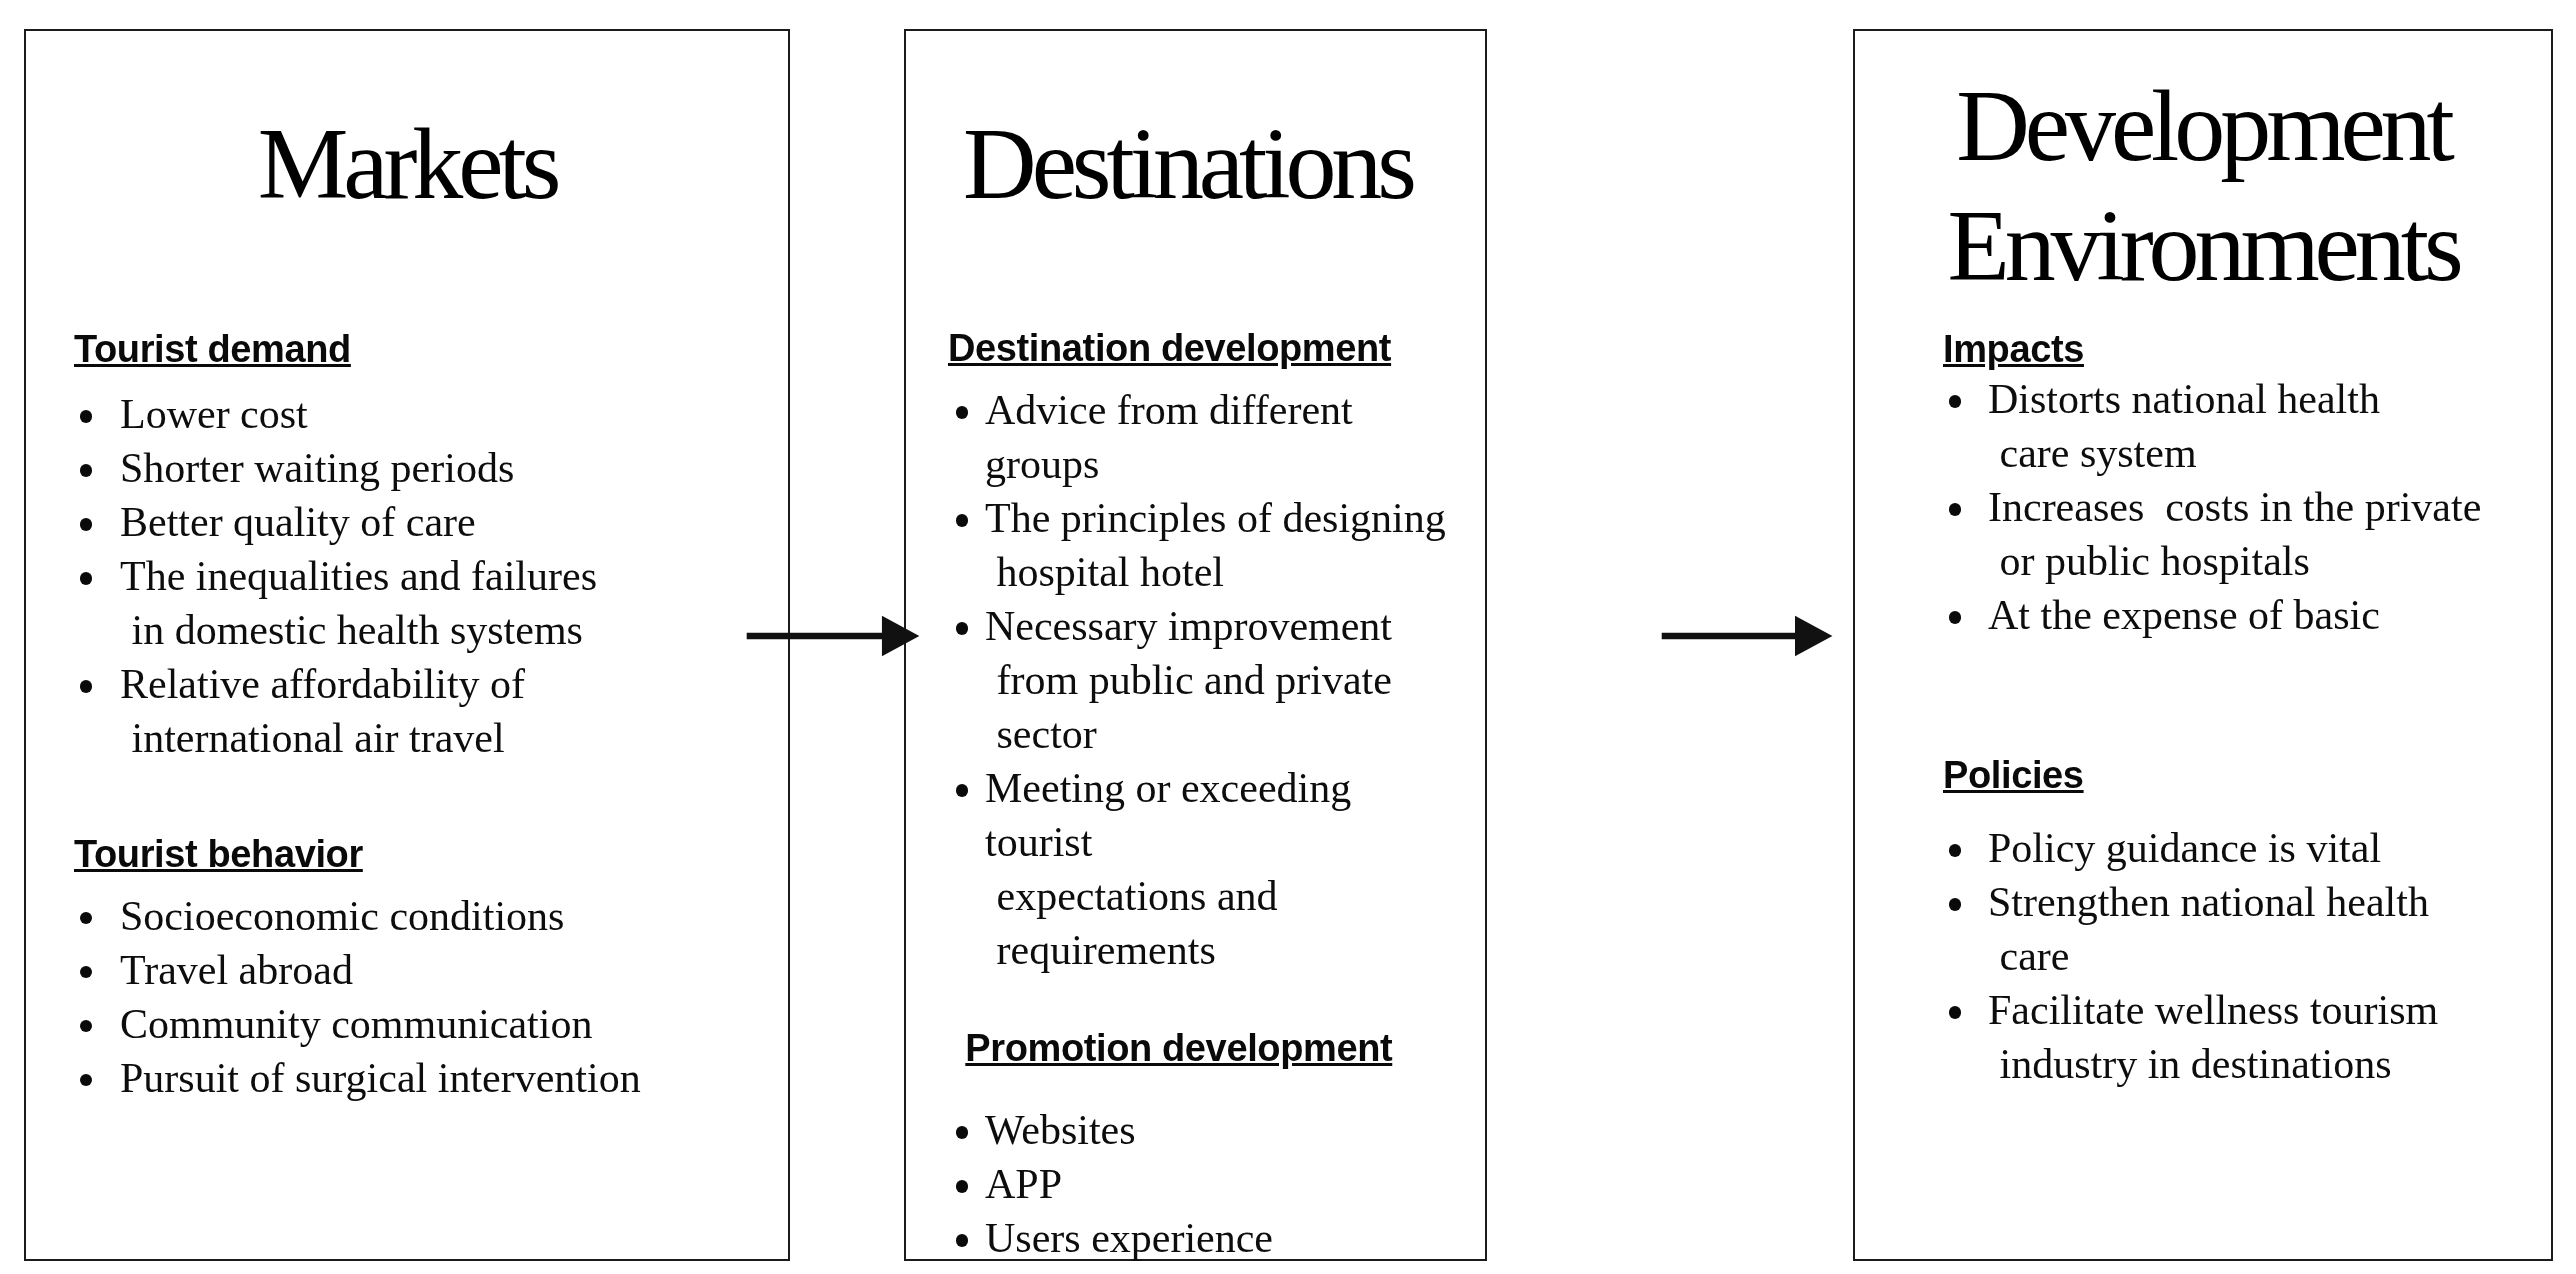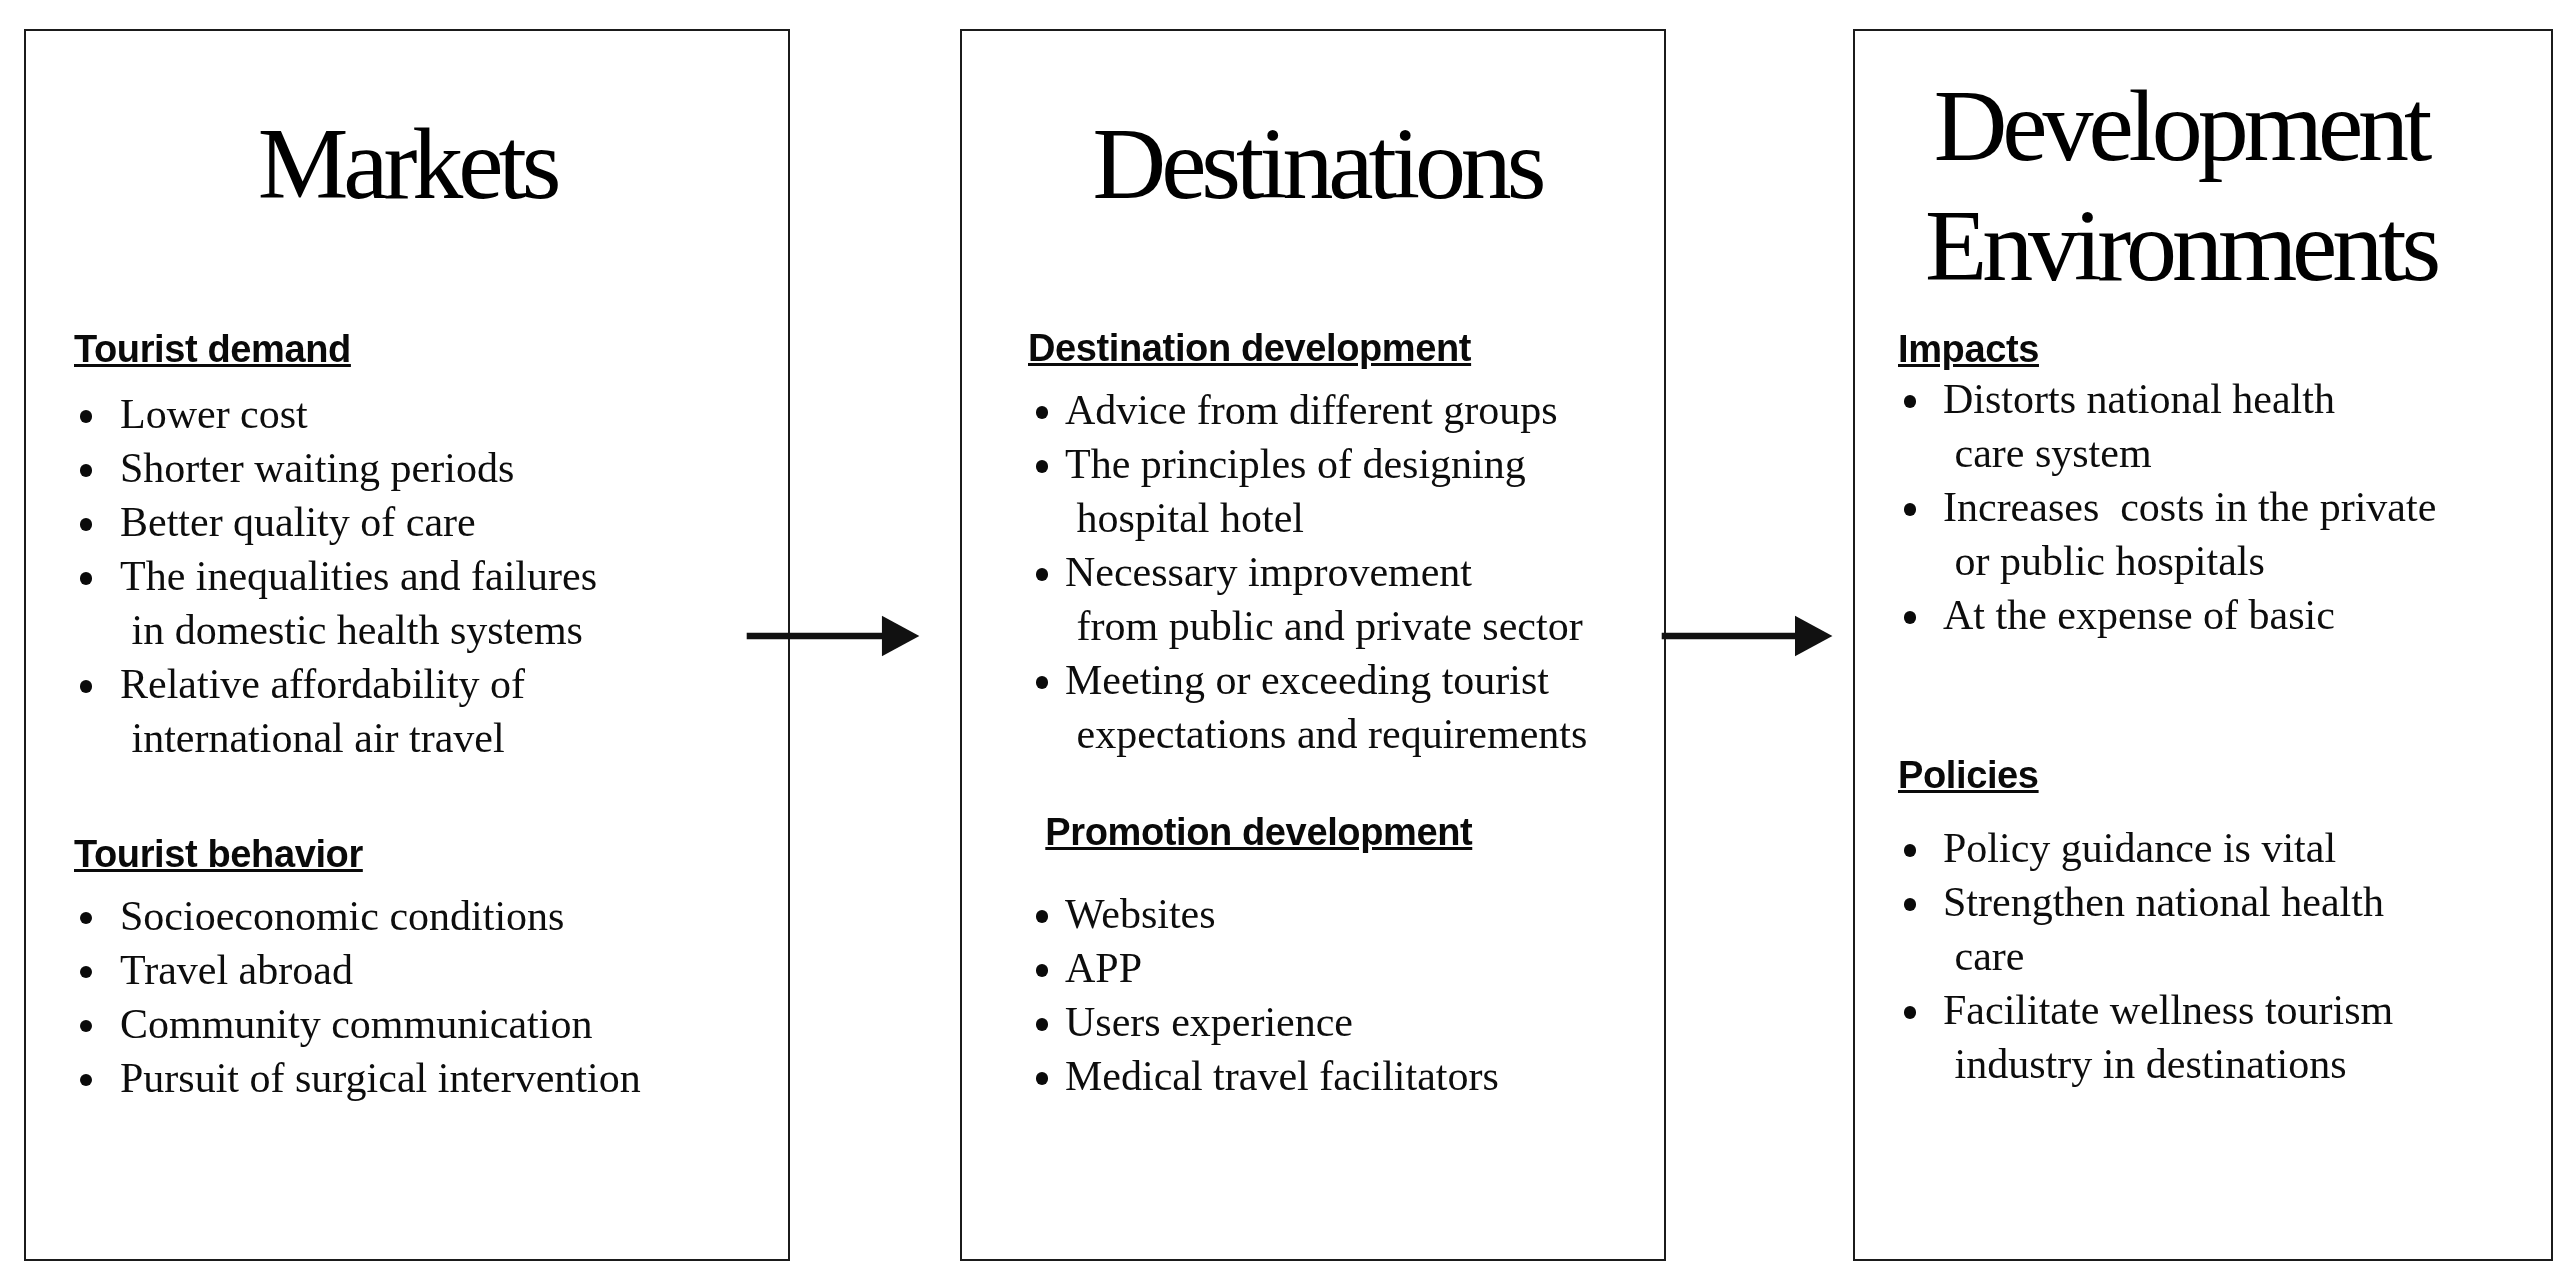--- a/index.html
+++ b/index.html
@@ -11,22 +11,22 @@
   body{
     width:2576px;height:1275px;position:relative;overflow:hidden;
     background:var(--background);
     font-family:"Liberation Serif","DejaVu Serif",serif;
   }
   .column{
     position:absolute;top:29px;height:1232px;background:var(--background);
     border:2.9px solid var(--border);
   }
   #col-0{left:24px;width:766px;padding:0 23px 0 48px}
-  #col-1{left:960px;width:706px;padding:0 23px 0 66px}
-  #col-2{left:1853px;width:700px;padding:0 19px 0 43px}
+  #col-1{left:904px;width:583px;padding:0 23px 0 42px}
+  #col-2{left:1853px;width:700px;padding:0 19px 0 88px}
 
   .title{
     font:102px/120px "Liberation Serif","DejaVu Serif",serif;
     letter-spacing:-0.05em;text-align:center;color:#000;font-weight:400;
   }
   #col-0 .title{margin:73px -23px 0 -48px}
   #col-1 .title{margin:73px -23px 0 -58px}
   #col-2 .title{margin:35px -19px 0 -88px}
   .title-line{display:block}
 

